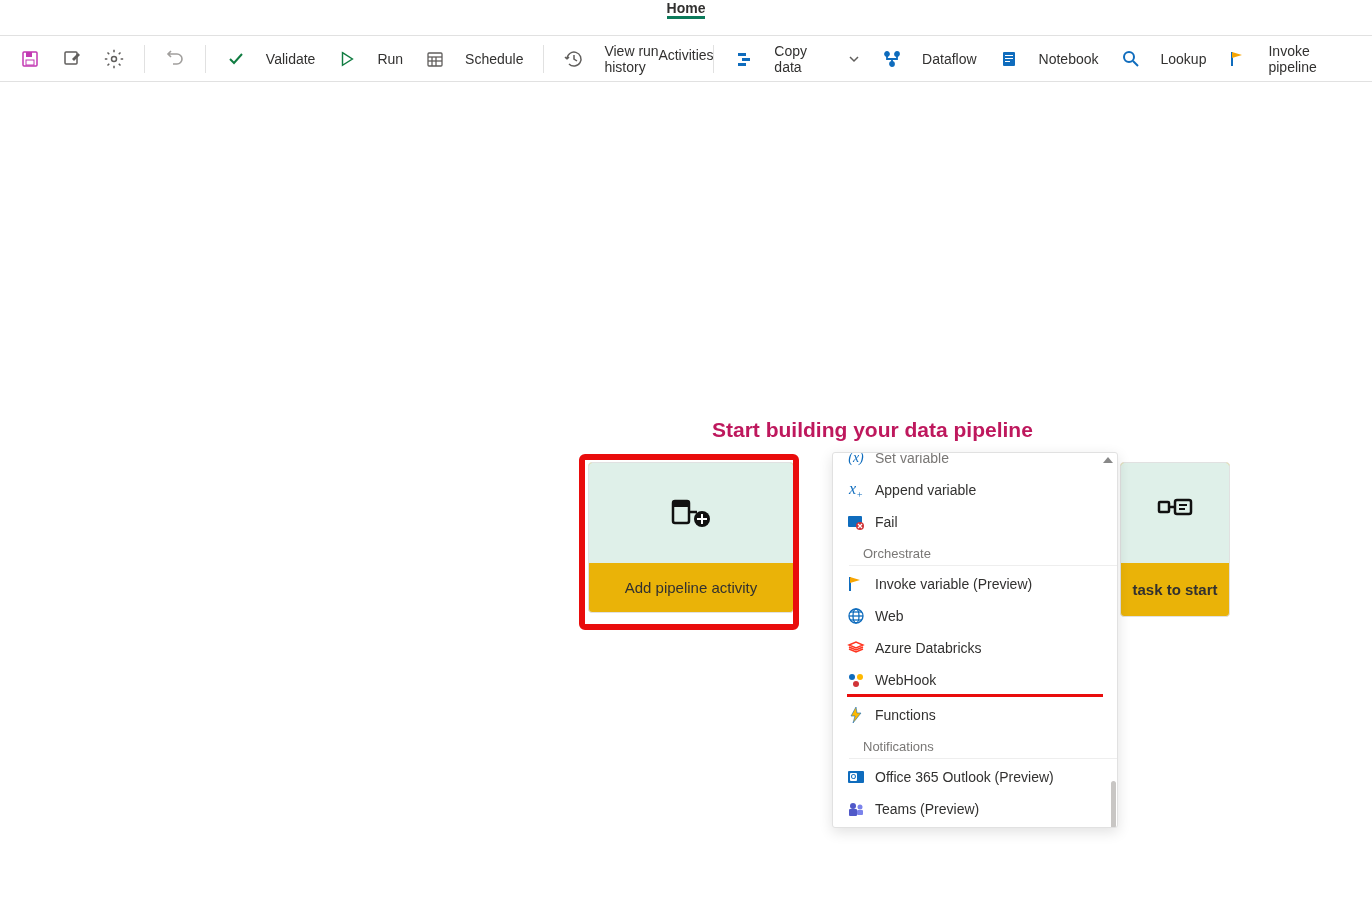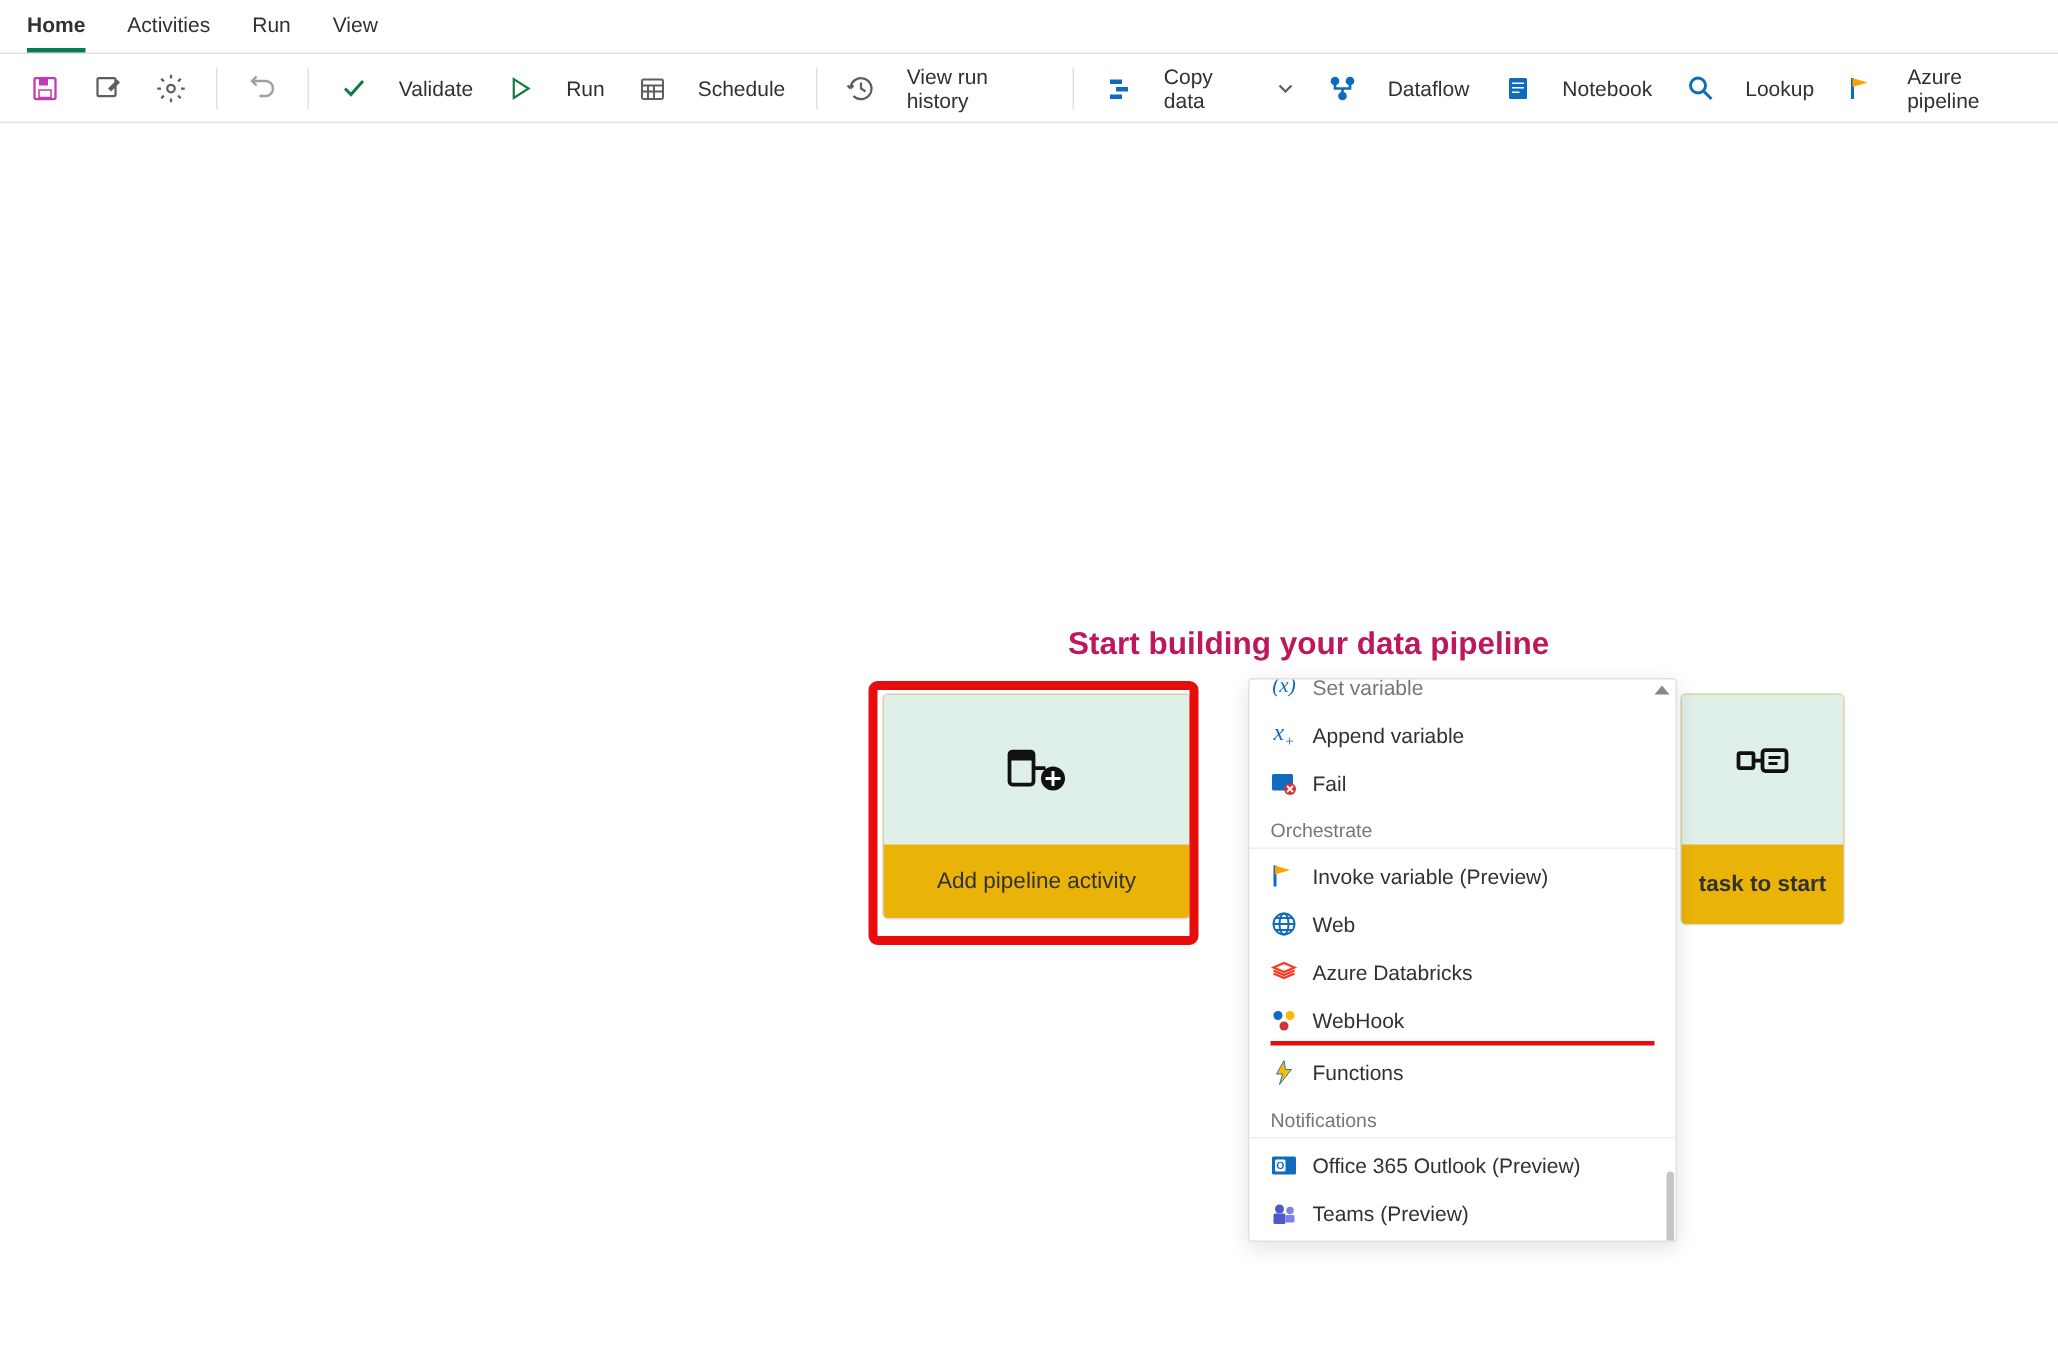--- a/index.html
+++ b/index.html
@@ -1,19 +1,19 @@
 <!DOCTYPE html>
 <html><head>
   <meta charset="utf-8">
   <style>
     * { box-sizing: border-box; margin: 0; padding: 0; }
     body { font-family: "Segoe UI", Arial, sans-serif; font-size: 14px; color: #323130; background: #fff; }
     
     
-    .tab-bar { display: flex; gap: 28px; padding: 0 18px; border-bottom: 1px solid #e1e1e1; height: 36px; align-items: center; }
+    .tab-bar { display: flex; gap: 28px; padding: 0 18px; border-bottom: 1px solid #e1e1e1; height: 36px; align-items: center; flex-direction: column; }
     .tab { cursor: pointer; height: 100%; display: flex; align-items: center; border-bottom: 3px solid transparent; font-size: 14px; }
     .tab.active { border-bottom-color: #0b7a5a; font-weight: 600; }
     
     
     .toolbar { display: flex; align-items: center; height: 46px; padding: 0 12px; border-bottom: 1px solid #e1e1e1; gap: 6px; }
     .tb-btn { display: flex; align-items: center; gap: 20px; padding: 4px 8px; cursor: pointer; border-radius: 2px; }
     .tb-sep { width: 1px; height: 28px; background: #e1e1e1; margin: 0 6px; }
     .tb-icon { width: 20px; height: 20px; display: flex; align-items: center; justify-content: center; }
     .disabled { color: #a19f9d; }
     
@@ -28,21 +28,21 @@
     .tile-label { text-align: center; padding: 16px 8px; font-size: 15px; }
     
     .tile2 { position: absolute; left: 1120px; top: 380px; width: 110px; border: 1px solid #e1e1e1; border-radius: 4px; overflow: hidden; background: #eab308; }
     .tile2-top { height: 100px; background: #dff0e9; display: flex; align-items: center; justify-content: center; }
     .tile2-label { text-align: center; padding: 18px 4px; font-size: 15px; font-weight: 600; }
     
     
     .dropdown { position: absolute; left: 832px; top: 370px; width: 286px; background: #fff; border: 1px solid #e1e1e1; box-shadow: 0 4px 14px rgba(0,0,0,0.12); border-radius: 3px; max-height: 436px; overflow: hidden; }
     .dd-scroll { max-height: 436px; overflow-y: auto; padding: 2px 0; }
     .dd-item { display: flex; align-items: center; gap: 10px; padding: 7px 14px; cursor: pointer; font-size: 14px; }
-    .dd-header { padding: 8px 14px 4px; font-size: 13px; color: #797775; border-bottom: 1px solid #eee; margin-bottom: 2px; }
+    .dd-header { padding: 8px 14px 4px; font-size: 13px; color: #797775; border-bottom: 1px solid #eee; margin-bottom: 2px; margin-left: 16px; }
     .dd-icon { width: 18px; height: 18px; display: flex; align-items: center; justify-content: center; flex-shrink: 0; }
     .dd-red-underline { height: 3px; background: #e90c0c; margin: -2px 14px 2px 14px; }
     
     .scroll-triangle { position: absolute; right: 4px; top: 4px; width: 0; height: 0; border-left: 5px solid transparent; border-right: 5px solid transparent; border-bottom: 6px solid #888; cursor: pointer; }
     .dd-scrollbar-track { position: absolute; right: 1px; top: 328px; width: 5px; height: 102px; background: #c8c6c4; border-radius: 3px; }
     
     
     .dd-scroll::-webkit-scrollbar { width: 0; }
   </style>
 </head>
@@ -183,21 +183,21 @@
     </span>
     <span>Lookup</span>
   </div>
   <div class="tb-btn">
     <span class="tb-icon">
       <svg width="20" height="20" viewBox="0 0 20 20">
           <path d="M4 3v14" stroke="#0f6cbd" stroke-width="2"></path>
           <path d="M4 3 L14 6 L4 9 Z" fill="#f7a500"></path>
         </svg>
     </span>
-    <span>Azure pipeline</span>
+    <span>Invoke pipeline</span>
   </div>
 </div>
 
 <div class="canvas">
   <div class="heading">Start building your data pipeline</div>
 
   <div class="tile">
     <div class="tile-top">
       <svg width="40" height="36" viewBox="0 0 40 36">
         <rect x="2" y="6" width="16" height="22" rx="2" fill="none" stroke="#111" stroke-width="2.5"></rect>

